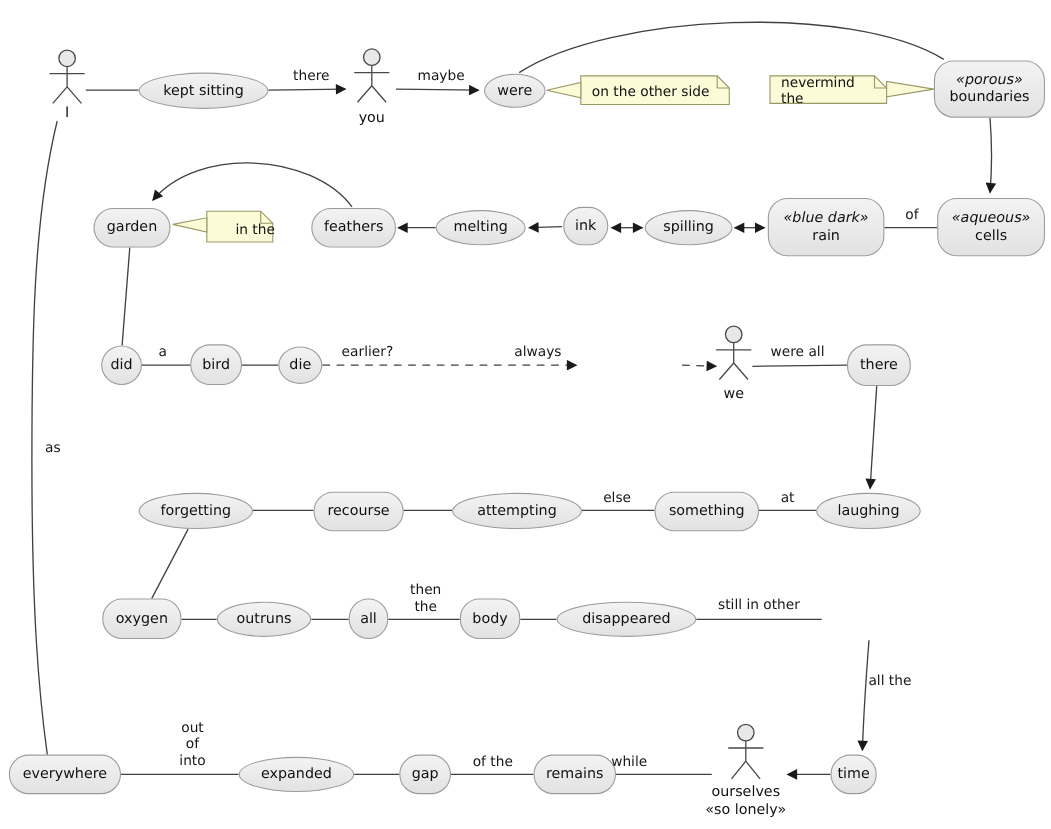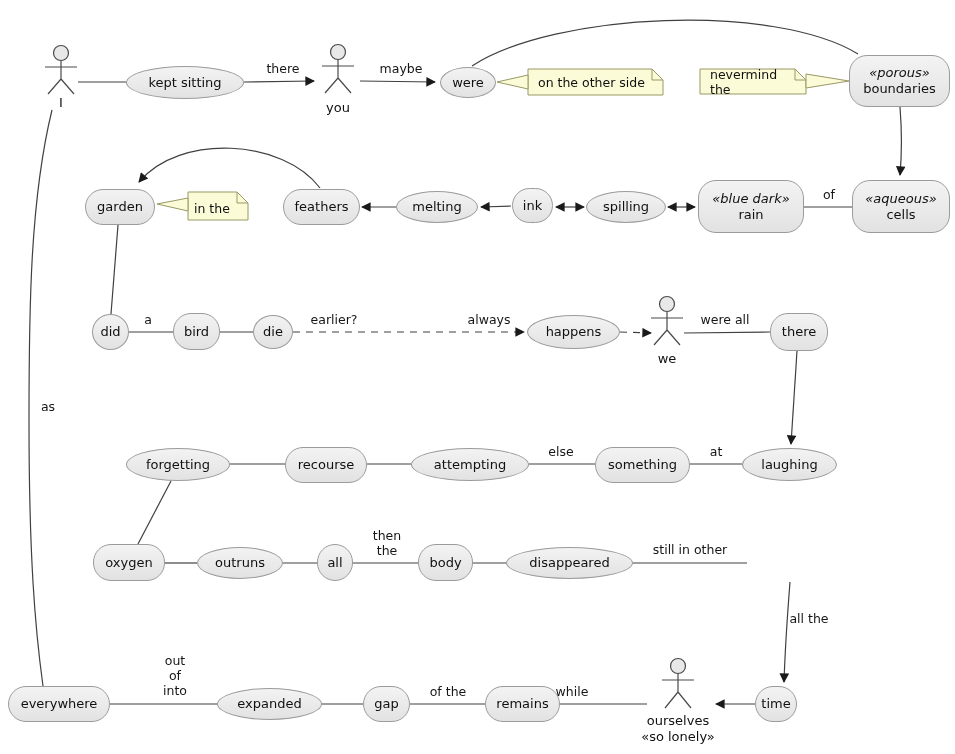--- a/index.html
+++ b/index.html
@@ -109,21 +109,20 @@
   <div class="actor-label" style="left:308px;top:100px;width:60px">you</div>
   <div class="actor-label" style="left:637px;top:351px;width:60px">we</div>
   <div class="actor-label" style="left:618px;top:713px;width:120px"><span>ourselves</span><br><span>«so lonely»</span></div>
 
   <div class="el" style="left:126px;top:66px;width:118px;height:33px">kept sitting</div>
   <div class="el" style="left:440px;top:67px;width:56px;height:31px">were</div>
   <div class="el" style="left:396px;top:191px;width:82px;height:32px">melting</div>
   <div class="el" style="left:586px;top:191px;width:80px;height:32px">spilling</div>
   <div class="el" style="left:92px;top:314px;width:37px;height:36px">did</div>
   <div class="el" style="left:253px;top:315px;width:40px;height:34px">die</div>
-  <div class="el" style="left:527px;top:315px;width:93px;height:34px">happens</div>
   <div class="el" style="left:126px;top:448px;width:104px;height:33px">forgetting</div>
   <div class="el" style="left:411px;top:448px;width:118px;height:33px">attempting</div>
   <div class="el" style="left:742px;top:448px;width:95px;height:33px">laughing</div>
   <div class="el" style="left:197px;top:547px;width:86px;height:32px">outruns</div>
   <div class="el" style="left:506px;top:547px;width:127px;height:32px">disappeared</div>
   <div class="el" style="left:217px;top:688px;width:105px;height:32px">expanded</div>
 
   <div class="rn" style="left:849px;top:55px;width:101px;height:52px">
       <span class="stereo">«porous»</span>
       <span>boundaries</span>
@@ -146,21 +145,21 @@
   <div class="rn" style="left:93px;top:544px;width:72px;height:37px">oxygen</div>
   <div class="rn" style="left:317px;top:544px;width:36px;height:37px">all</div>
   <div class="rn" style="left:418px;top:544px;width:55px;height:37px">body</div>
   <div class="rn" style="left:8px;top:686px;width:102px;height:36px">everywhere</div>
   <div class="rn" style="left:363px;top:686px;width:47px;height:36px">gap</div>
   <div class="rn" style="left:485px;top:686px;width:75px;height:36px">remains</div>
   <div class="rn" style="left:755px;top:686px;width:42px;height:36px">time</div>
 
   <div class="note-label" style="left:528px;top:69px;width:124px;height:26px">on the other side</div>
   <div class="note-label" style="left:700px;top:69px;width:96px;height:25px">nevermind the</div>
-  <div class="note-label" style="left:184px;top:192px;width:50px;height:32px">in the</div>
+  <div class="note-label" style="left:204px;top:192px;width:50px;height:32px">in the</div>
 
   <div class="lbl" style="left:260px;top:61px;width:46px">there</div>
   <div class="lbl" style="left:378px;top:61px;width:46px">maybe</div>
   <div class="lbl" style="left:818px;top:187px;width:22px">of</div>
   <div class="lbl" style="left:141px;top:312px;width:14px">a</div>
   <div class="lbl" style="left:306px;top:312px;width:56px">earlier?</div>
   <div class="lbl" style="left:462px;top:312px;width:54px">always</div>
   <div class="lbl" style="left:696px;top:312px;width:58px">were all</div>
   <div class="lbl" style="left:544px;top:444px;width:34px">else</div>
   <div class="lbl" style="left:704px;top:444px;width:24px">at</div>

